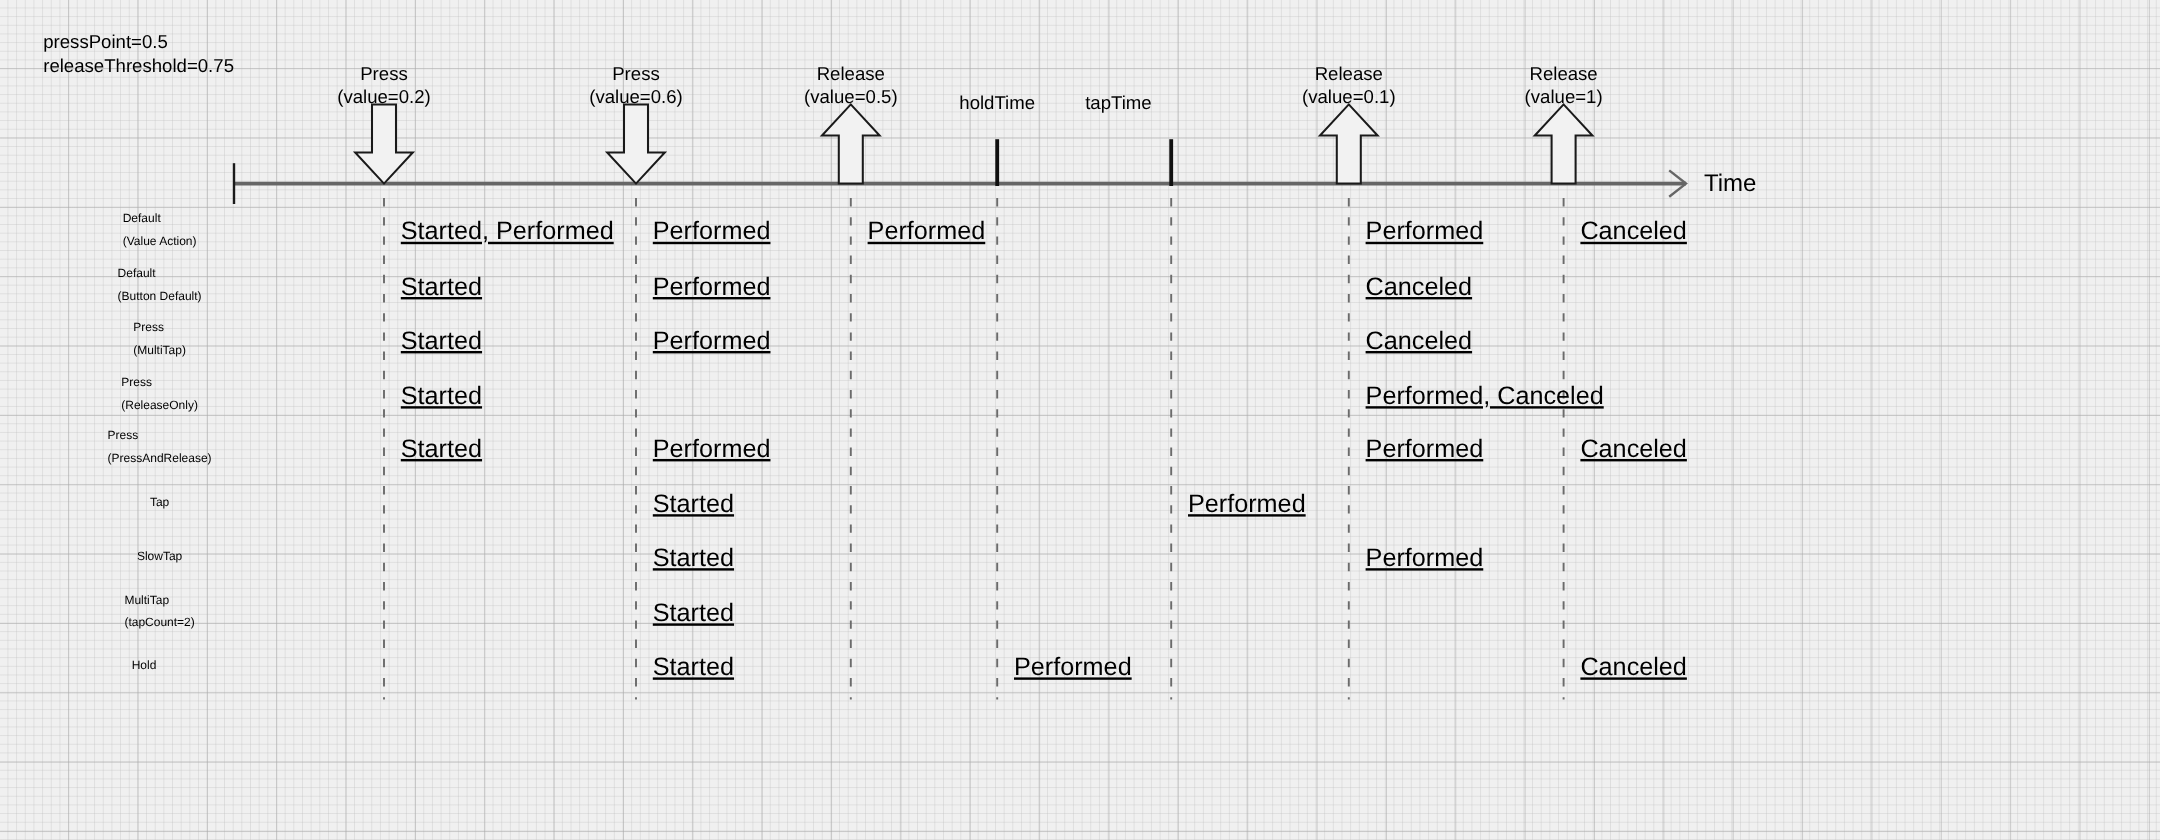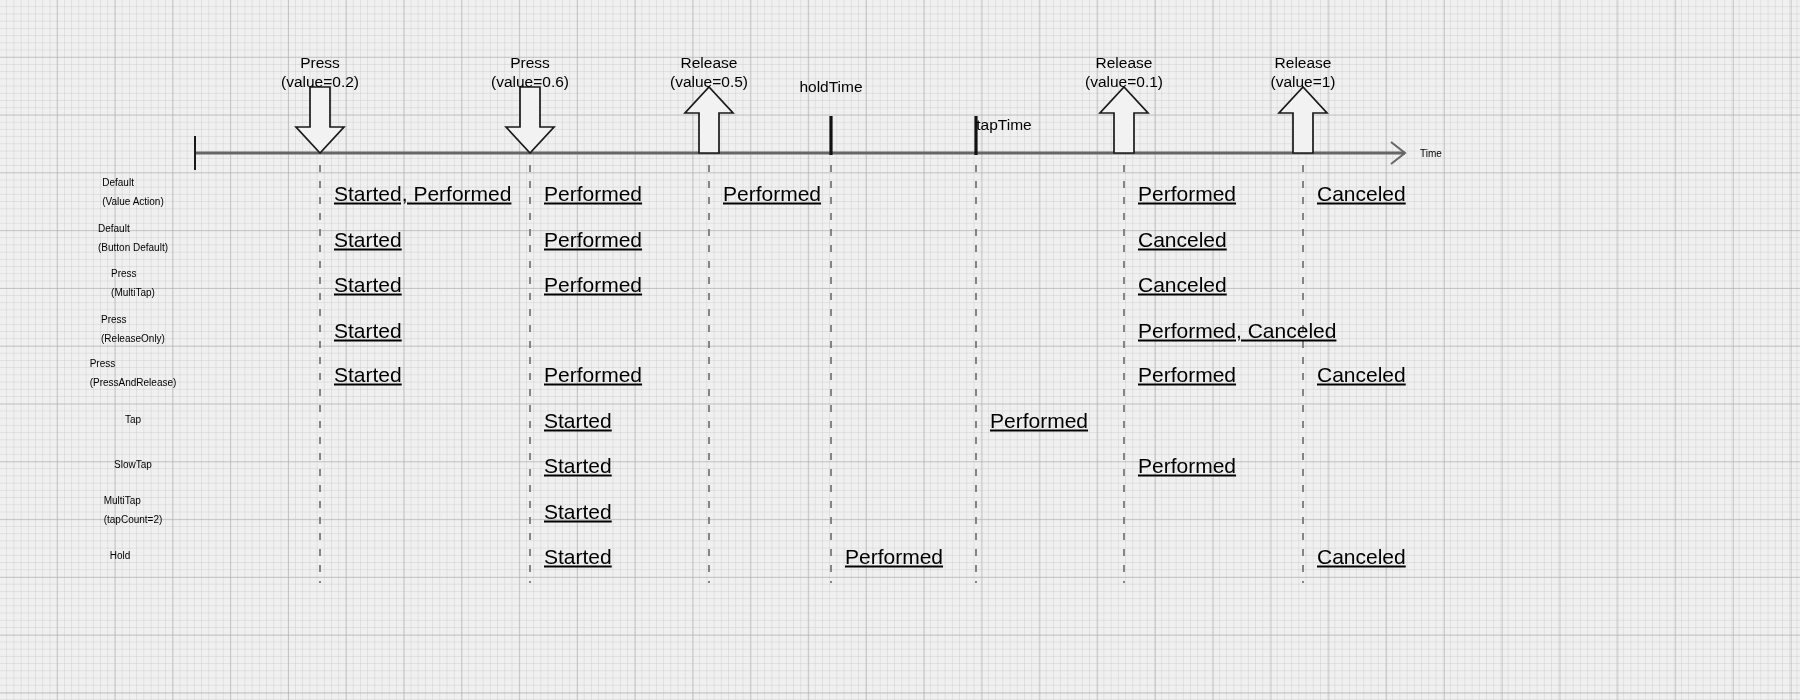--- a/index.html
+++ b/index.html
@@ -30,31 +30,35 @@
   #stage{position:absolute;left:0;top:0;width:1800px;height:700px;}
 
   #params{position:absolute;left:36px;top:26px;font-size:15.5px;line-height:20px;white-space:nowrap;}
 
   .evlabel{position:absolute;text-align:center;font-size:15.5px;line-height:19px;transform:translateX(-50%);white-space:nowrap;}
 
   .rowlabel{position:absolute;text-align:left;font-size:10px;line-height:19px;transform:translate(-50%,-50%);white-space:nowrap;}
 
   .cell{position:absolute;font-size:21px;line-height:19px;white-space:nowrap;transform:translateY(-50%);text-decoration:underline;}
 
-  .timelabel{position:absolute;font-size:10px;line-height:19px;white-space:nowrap;}
+  .timelabel{position:absolute;font-size:20px;line-height:19px;white-space:nowrap;}
 
   svg{position:absolute;left:0;top:0;overflow:visible;}
 </style>
 </head>
 <body>
 
 <div id="paper"></div>
 
 <div id="stage">
 
+  <div id="params">
+    <div>pressPoint=0.5</div>
+    <div>releaseThreshold=0.75</div>
+  </div>
 
   <svg id="vec" width="1800" height="700">
       <line x1="195" y1="153" x2="1405" y2="153" stroke="#666666" stroke-width="3"></line>
       <line x1="195" y1="136" x2="195" y2="170" stroke="#1a1a1a" stroke-width="2"></line>
       <polyline points="1391,142 1405,153 1391,164" fill="none" stroke="#666666" stroke-width="2"></polyline>
       <line x1="320" y1="165" x2="320" y2="583" stroke="#6b6b6b" stroke-width="1.6" stroke-dasharray="7 9"></line>
       <polygon points="310,87 330,87 330,127 344,127 320,153 296,127 310,127" fill="#f2f2f2" stroke="#1a1a1a" stroke-width="1.7" stroke-linejoin="miter"></polygon>
       <line x1="530" y1="165" x2="530" y2="583" stroke="#6b6b6b" stroke-width="1.6" stroke-dasharray="7 9"></line>
       <polygon points="520,87 540,87 540,127 554,127 530,153 506,127 520,127" fill="#f2f2f2" stroke="#1a1a1a" stroke-width="1.7" stroke-linejoin="miter"></polygon>
       <line x1="709" y1="165" x2="709" y2="583" stroke="#6b6b6b" stroke-width="1.6" stroke-dasharray="7 9"></line>
@@ -78,21 +82,21 @@
         <div>Press</div>
         <div>(value=0.6)</div>
       </div>
       <div class="evlabel" style="left: 709px; top: 53px;">
         <div>Release</div>
         <div>(value=0.5)</div>
       </div>
       <div class="evlabel" style="left: 831px; top: 77px;">
         <div>holdTime</div>
       </div>
-      <div class="evlabel" style="left: 1004px; top: 77px; margin-top: 38px;">
+      <div class="evlabel" style="left: 932px; top: 77px;">
         <div>tapTime</div>
       </div>
       <div class="evlabel" style="left: 1124px; top: 53px;">
         <div>Release</div>
         <div>(value=0.1)</div>
       </div>
       <div class="evlabel" style="left: 1303px; top: 53px;">
         <div>Release</div>
         <div>(value=1)</div>
       </div>

